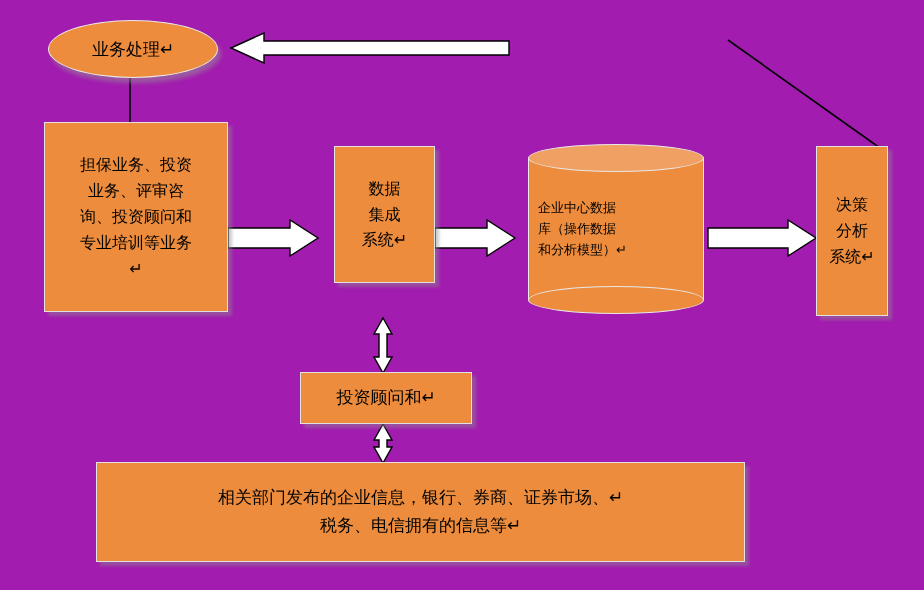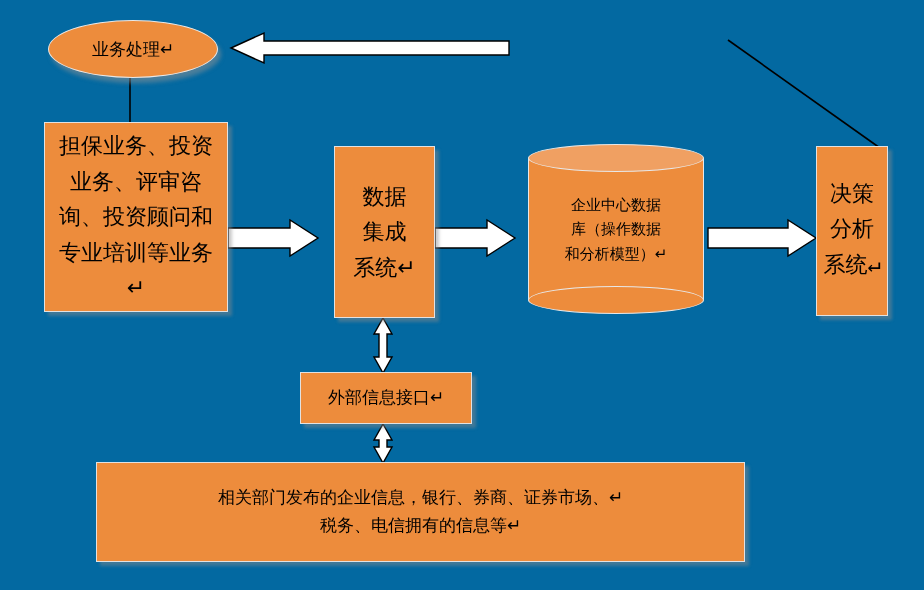--- a/index.html
+++ b/index.html
@@ -7,36 +7,36 @@
     padding: 0;
     background: #ffffff;
   }
   body {
     font-family: "Liberation Sans", sans-serif;
   }
   #canvas {
     position: relative;
     width: 924px;
     height: 590px;
-    background: #0369a1;
+    background: #a21caf;
     overflow: hidden;
   }
 
   .node {
     position: absolute;
     box-sizing: border-box;
     background: #ED8C3C;
     border: 1px solid #E2E2E2;
     color: #000000;
     display: flex;
     align-items: center;
     justify-content: center;
     text-align: center;
     line-height: 1.62;
-    font-size: 22px;
+    font-size: 16px;
     box-shadow: 4px 4px 3px rgba(140,140,140,0.45);
   }
   .node .txt {
     display: block;
     width: 100%;
     padding: 0 6px;
     white-space: pre-line;
   }
 
   
@@ -94,22 +94,21 @@
     width: 100%; height: 100%;
     background: rgba(150,150,150,0.40);
     border-radius: 48% / 14%;
     z-index: -1;
   }
   .cyl-label {
     position: absolute;
     left: 0; right: 0;
     top: 50%;
     transform: translateY(-50%);
-    text-align: center;
-    font-size: 15px;
+    font-size: 13px;
     line-height: 1.62;
     color: #000;
     white-space: pre-line;
     z-index: 3;
     padding: 0 10px;
     box-sizing: border-box;
   }
 
   svg.edges {
     position: absolute;
@@ -150,44 +149,44 @@
 
 
   <div class="node" style="left:44px; top:122px; width:184px; height:190px;">
     <span class="txt">担保业务、投资
 业务、评审咨
 询、投资顾问和
 专业培训等业务
 ↵</span>
   </div>
 
-  <div class="node" style="left:334px; top:146px; width:101px; height:172px;justify-content:flex-end;">
+  <div class="node" style="left:334px; top:146px; width:101px; height:137px;justify-content:flex-end;">
     <span class="txt">数据
 集成
 系统↵</span>
   </div>
 
   <div class="cylinder" style="left:528px; top:144px; width:176px; height:170px;">
     <div class="cyl-shadow"></div>
     <div class="cyl-body"></div>
     <div class="cyl-bottom"></div>
     <div class="cyl-top"></div>
     <div class="cyl-label">企业中心数据
 库（操作数据
 和分析模型）↵</div>
   </div>
 
-  <div class="node" style="left:816px; top:146px; width:72px; height:170px;font-family:Liberation Mono, monospace;">
+  <div class="node" style="left:816px; top:146px; width:72px; height:170px;">
     <span class="txt">决策
 分析
 系统↵</span>
   </div>
 
   <div class="node" style="left:300px; top:372px; width:172px; height:52px; font-size:17px;">
-    <span class="txt">外部信息接口↵</span>
+    <span class="txt">投资顾问和↵</span>
   </div>
 
   <div class="node" style="left:96px; top:462px; width:649px; height:100px; font-size:17px;">
     <span class="txt">相关部门发布的企业信息，银行、券商、证券市场、↵
 税务、电信拥有的信息等↵</span>
   </div>
 
 </div>
 
 </body></html>

